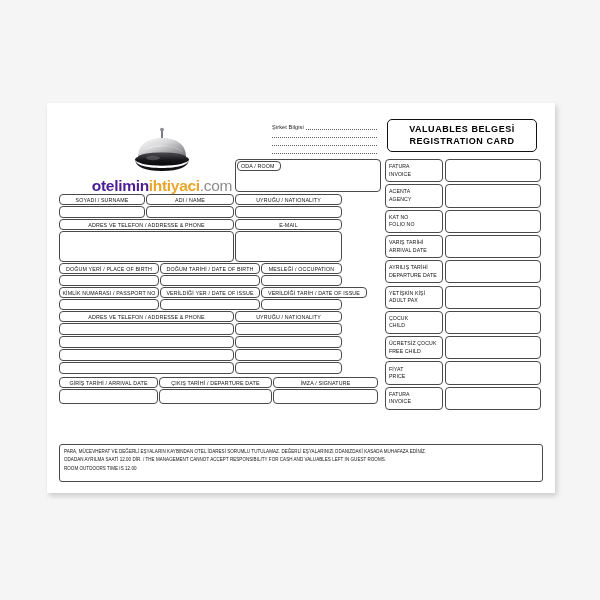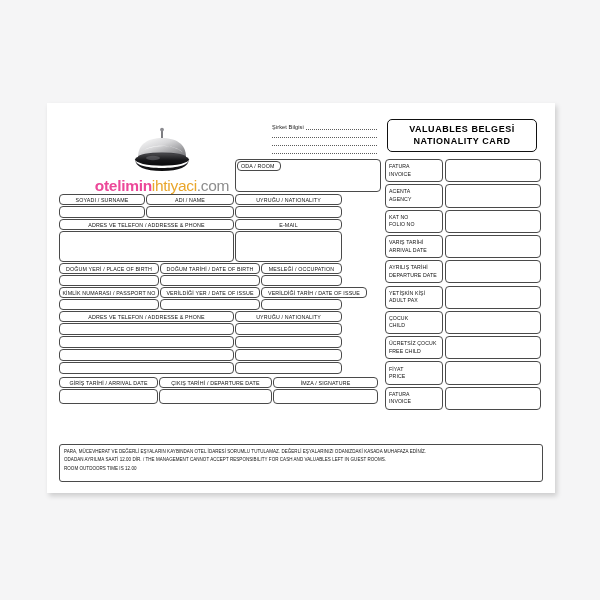--- a/index.html
+++ b/index.html
@@ -32,22 +32,22 @@
     width: 190px;
     text-align: center;
   }
   .bell-wrap { height: 48px; display:flex; align-items:flex-end; justify-content:center; }
   #logo-wordmark {
     margin-top: 4px;
     font-size: 15.5px;
     letter-spacing: -0.3px;
     white-space: nowrap;
   }
-  .wm-a { color:#ec4899; font-weight: 700; }
-  .wm-b { color:#e9a62b; font-weight: 400; }
+  .wm-a { color:#4c1d95; font-weight: 700; }
+  .wm-b { color:#e9a62b; font-weight: 700; }
   .wm-c { color:#8d8d8d; font-weight: 400; }
 
   
   #sirket-block {
     position: absolute;
     left: 225px; top: 17px;
     width: 105px;
   }
   #sirket-label {
     font-size: 5.6px;
@@ -178,21 +178,21 @@
         <span class="dotline"></span>
       </div>
       <div class="dotline"></div>
       <div class="dotline"></div>
       <div class="dotline"></div>
       <div class="dotline"></div>
     </div>
 
     <div id="title-badge">
       <div>VALUABLES BELGESİ</div>
-      <div>NATIONALITY CARD</div>
+      <div>REGISTRATION CARD</div>
     </div>
 
     <div class="cell" style="left:12px; top:62px; width:0; height:0; border:none;"></div>
     <div class="cell" style="left:188px; top:56px; width:146px; height:33px;"></div>
     <div class="cell lab lab-left" style="left:190px; top:58px; width:44px; height:10px;">ODA / ROOM</div>
 
     <div class="cell lab" style="left:12px; top:91px; width:86px; height:11px;">SOYADI / SURNAME</div>
     <div class="cell lab" style="left:99px; top:91px; width:88px; height:11px;">ADI / NAME</div>
     <div class="cell lab" style="left:188px; top:91px; width:107px; height:11px;">UYRUĞU / NATIONALITY</div>
 

